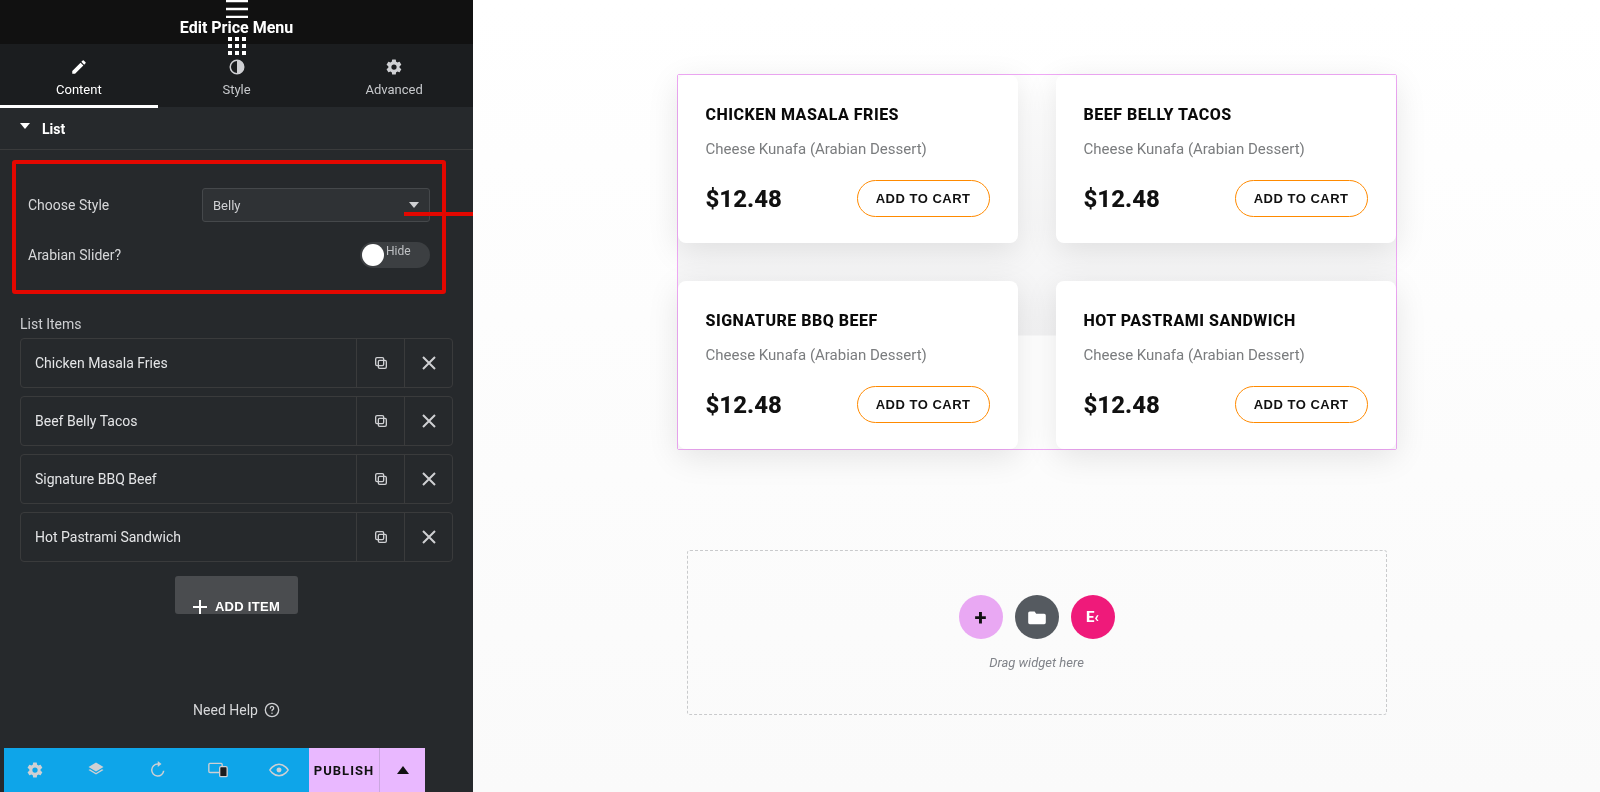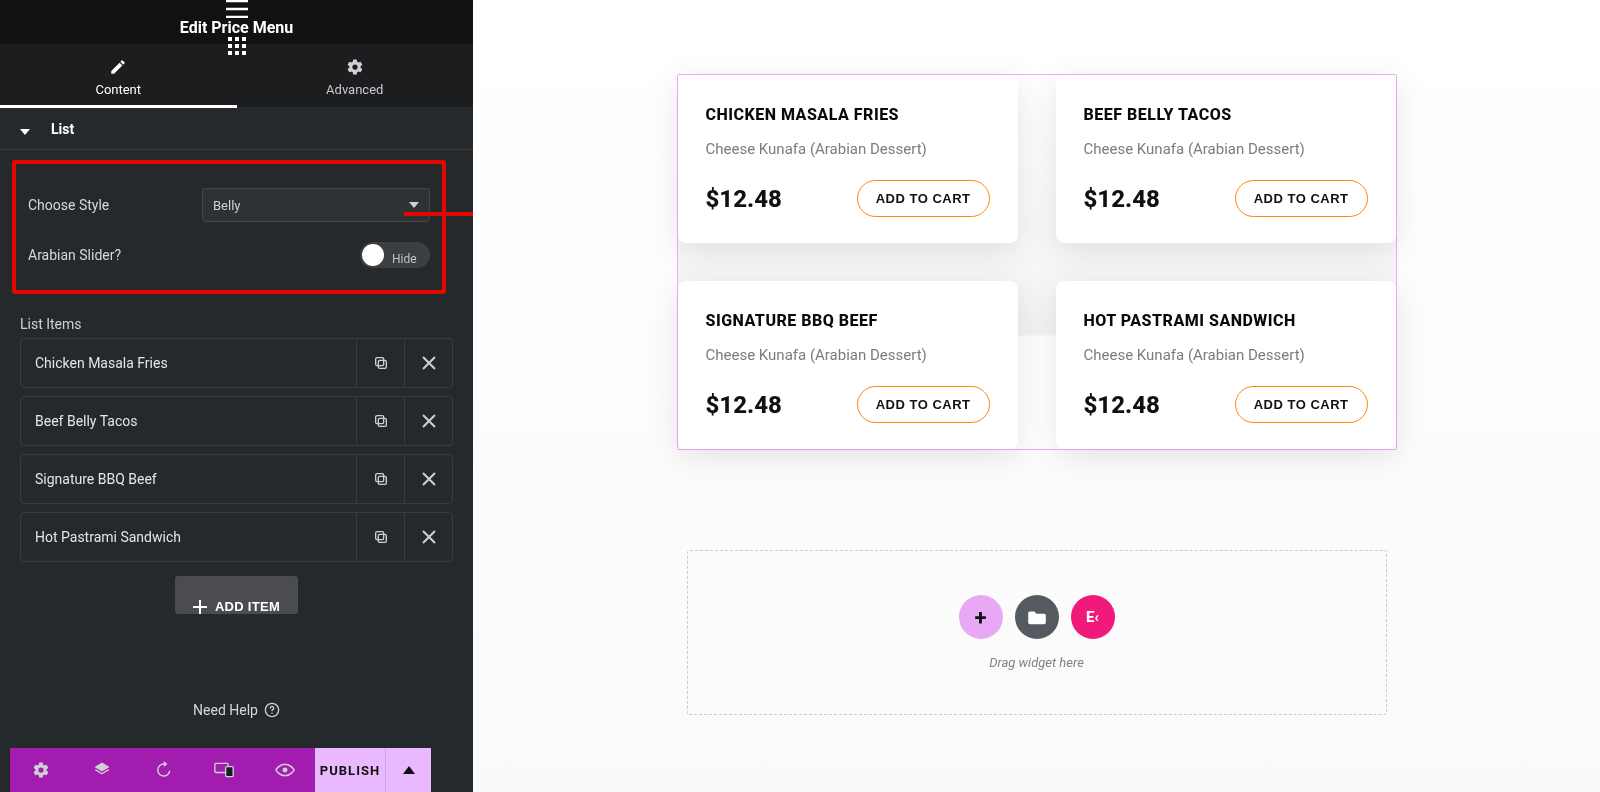--- a/index.html
+++ b/index.html
@@ -11,45 +11,45 @@
 .sb-header .hamb, .sb-header .apps { width:24px; height:24px; display:flex; align-items:center; justify-content:center; cursor:pointer; color:#fff;}
 .sb-title { color:#fff; font-weight:700; font-size:16px; }
 
 .sb-tabs { display:flex; background:#1b1d1f; }
 .sb-tab { flex:1; text-align:center; padding:14px 0 10px 0; cursor:pointer; color:#c7c9cc; position:relative; }
 .sb-tab.active { color:#fff; }
 .sb-tab.active::after { content:""; position:absolute; left:0; right:0; bottom:-1px; height:3px; background:#fff; }
 .sb-tab svg { display:block; margin:0 auto 6px auto; }
 .sb-tab-label { font-size:13px; }
 
-.section-head { display:flex; align-items:flex-end; gap:21px; padding:14px 20px 12px 20px; border-bottom:1px solid #3a3b3c; font-weight:700; cursor:pointer; color:#fff; font-size:14px; }
+.section-head { display:flex; align-items:flex-start; gap:12px; padding:14px 20px 12px 20px; border-bottom:1px solid #3a3b3c; font-weight:700; cursor:pointer; color:#fff; font-size:14px; }
 
 .controls-wrap { margin:10px 27px 12px 12px; }
 .highlight-box { border:4px solid #e30700; border-radius:3px; padding:14px 10px 12px 10px; }
 
 .row { display:flex; align-items:center; justify-content:space-between; padding:10px 2px; }
 .row-label { font-size:14px; color:#d7d8da; display:flex; align-items:center; gap:10px;}
 .select { flex:1; max-width:228px; background:#2f3235; border:1px solid #45484b; border-radius:3px; height:34px; display:flex; align-items:center; justify-content:space-between; padding:0 10px; color:#cfd0d3; font-size:13px; cursor:pointer; }
-.toggle-pill { background:#3c3f42; border-radius:30px; height:26px; min-width:70px; display:flex; align-items:flex-end; padding:2px 10px 2px 2px; gap:8px; cursor:pointer;}
+.toggle-pill { background:#3c3f42; border-radius:30px; height:26px; min-width:70px; display:flex; align-items:flex-start; padding:2px 10px 2px 2px; gap:2px; cursor:pointer;}
 .toggle-knob { width:22px; height:22px; border-radius:50%; background:#fff; }
 .toggle-text { font-size:12px; color:#bfc1c4; }
 .num-input { width:60px; height:30px; background:#2f3235; border:1px solid #45484b; border-radius:3px; color:#cfd0d3; text-align:center; font-size:13px; }
 
 .subhead { font-size:14px; color:#cfd0d3; padding:10px 20px 6px 20px; }
 
 .items-list { padding:0 20px; }
 .item-row { border:1px solid #3a3b3c; border-radius:4px; height:50px; display:flex; align-items:center; margin-bottom:8px; overflow:hidden; }
 .item-title { flex:1; padding:0 14px; font-size:14px; color:#e4e5e7; cursor:pointer; }
 .item-btn { width:48px; height:100%; display:flex; align-items:center; justify-content:center; border-left:1px solid #3a3b3c; cursor:pointer; color:#cfd0d3; }
 
 .add-btn { margin:14px auto 0 auto; display:flex; align-items:flex-end; gap:8px; background:#4a4c4f; color:#fff; border:none; border-radius:3px; height:38px; padding:0 18px; font-weight:700; font-size:13px; cursor:pointer; letter-spacing:.3px;}
 
 .need-help { text-align:center; margin-top:88px; color:#d7d8da; font-size:14px; display:flex; align-items:center; justify-content:center; gap:6px; cursor:pointer;}
 
-.sb-footer { position:absolute; left:10px; bottom:0; height:44px; width:421px; background:#a21caf; display:flex; }
+.sb-footer { position:absolute; left:4px; bottom:0; height:44px; width:421px; background:#0ea5e9; display:flex; }
 .sb-foot-btn { flex:0 0 61px; display:flex; align-items:center; justify-content:center; color:#cfd0d3; cursor:pointer; }
 .publish-wrap { flex:1; display:flex; background:#e9b8ff; }
 .publish-btn { flex:1; display:flex; align-items:center; justify-content:center; background:#e9b8ff; color:#111; font-weight:700; font-size:13px; letter-spacing:1px; cursor:pointer; }
 .publish-caret { width:46px; display:flex; align-items:center; justify-content:center; border-left:1px solid #caa7df; cursor:pointer; color:#111; }
 
 .collapse-handle { position:absolute; left:473px; top:370px; width:18px; height:48px; background:#111; display:flex; align-items:center; justify-content:center; color:#fff; border-top-right-radius:4px; border-bottom-right-radius:4px; cursor:pointer; }
 
 
 .preview { position:absolute; left:473px; top:0; right:0; bottom:0; background:linear-gradient(180deg,#fff,#fafafa); padding:24px; }
 .cards-frame { position:relative; margin:50px auto 0 auto; width:720px; border:1px solid #f0a9f6; border-radius:2px; padding:0; }
@@ -101,20 +101,27 @@
 
   <div class="sb-tabs">
     <div class="sb-tab active">
       <svg width="18" height="18" viewBox="0 0 24 24">
           <path fill="#fff" d="M3 17.25V21h3.75L17.81 9.94l-3.75-3.75L3 17.25zM20.71 7.04a1 1 0 0 0 0-1.41l-2.34-2.34a1 1 0 0 0-1.41 0l-1.83 1.83 3.75 3.75 1.83-1.83z"></path>
         </svg>
       <div class="sb-tab-label">Content</div>
     </div>
     <div class="sb-tab">
       <svg width="18" height="18" viewBox="0 0 24 24">
+          <circle cx="12" cy="12" r="9" fill="none" stroke="#cfd0d3" stroke-width="2"></circle>
+          <path d="M12 3a9 9 0 0 1 0 18V3z" fill="#cfd0d3"></path>
+        </svg>
+      <div class="sb-tab-label">Style</div>
+    </div>
+    <div class="sb-tab">
+      <svg width="18" height="18" viewBox="0 0 24 24">
           <path fill="#cfd0d3" d="M19.4 13a7.5 7.5 0 0 0 .06-1 7.5 7.5 0 0 0-.06-1l2.11-1.65a.5.5 0 0 0 .12-.64l-2-3.46a.5.5 0 0 0-.61-.22l-2.49 1a7.3 7.3 0 0 0-1.73-1l-.38-2.65A.5.5 0 0 0 13.93 2h-4a.5.5 0 0 0-.49.42L9.06 5.07a7.3 7.3 0 0 0-1.73 1l-2.49-1a.5.5 0 0 0-.61.22l-2 3.46a.5.5 0 0 0 .12.64L4.46 11a7.5 7.5 0 0 0-.06 1 7.5 7.5 0 0 0 .06 1l-2.11 1.65a.5.5 0 0 0-.12.64l2 3.46a.5.5 0 0 0 .61.22l2.49-1a7.3 7.3 0 0 0 1.73 1l.38 2.65a.5.5 0 0 0 .49.42h4a.5.5 0 0 0 .49-.42l.38-2.65a7.3 7.3 0 0 0 1.73-1l2.49 1a.5.5 0 0 0 .61-.22l2-3.46a.5.5 0 0 0-.12-.64zM12 15.5A3.5 3.5 0 1 1 15.5 12 3.5 3.5 0 0 1 12 15.5z"></path>
         </svg>
       <div class="sb-tab-label">Advanced</div>
     </div>
   </div>
 
   <div class="section-head">
     <svg width="10" height="10" viewBox="0 0 10 10">
         <path d="M0 2l5 6 5-6z" fill="#fff"></path>
       </svg>

